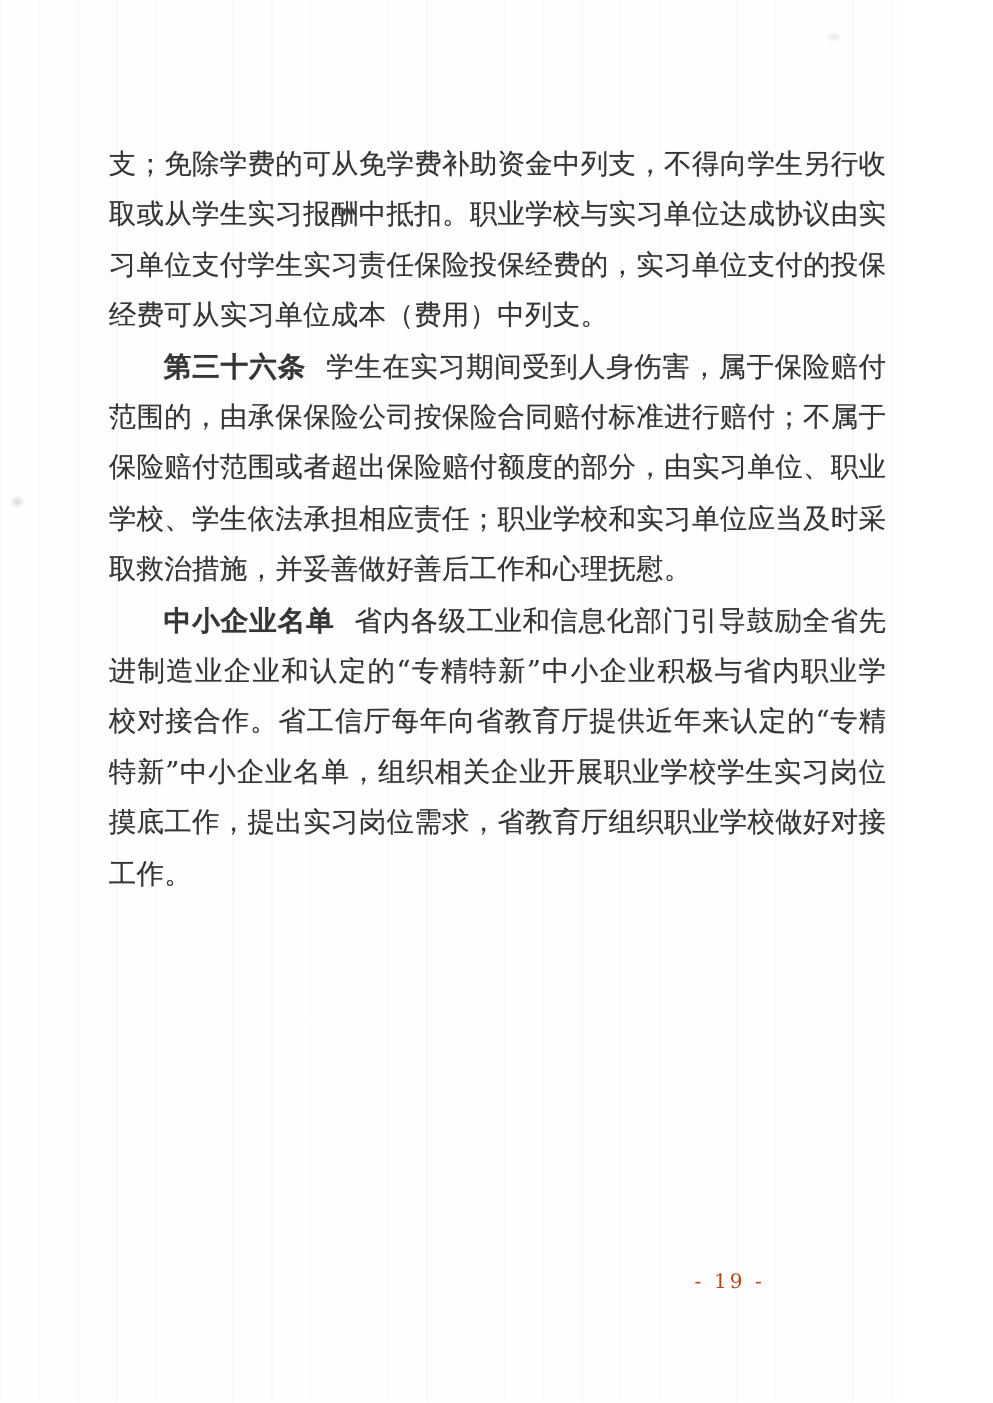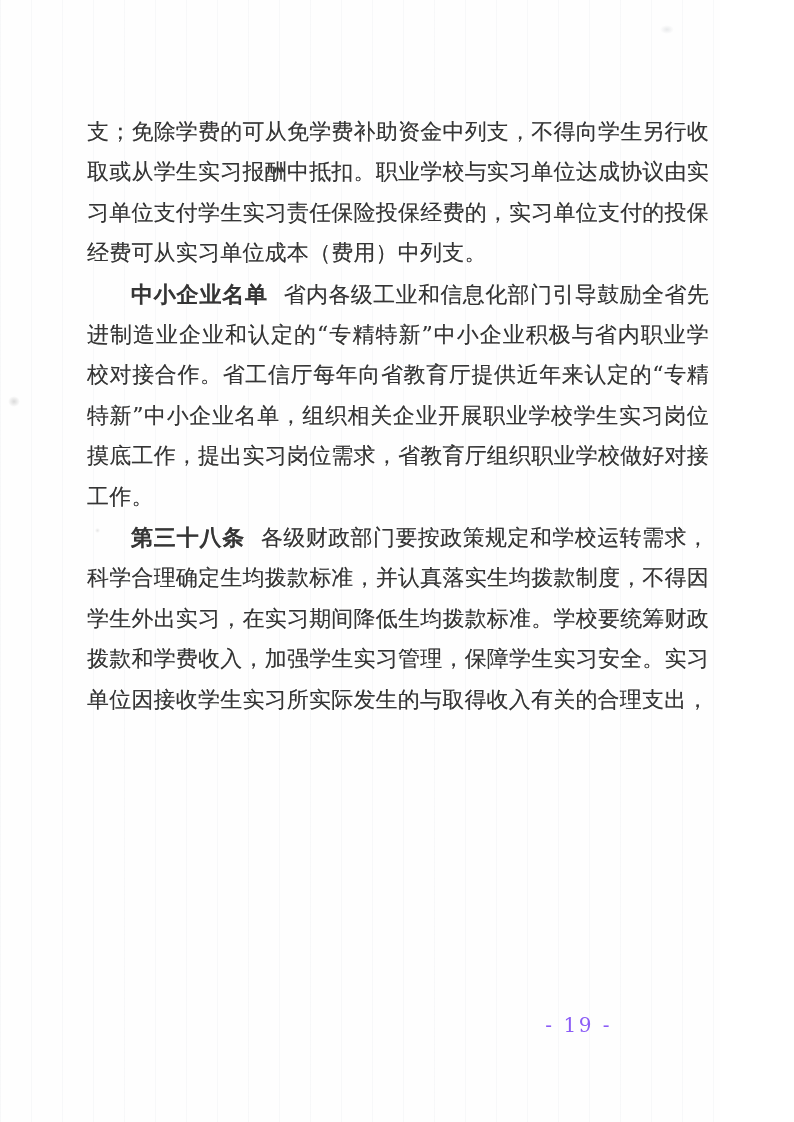--- a/index.html
+++ b/index.html
@@ -52,24 +52,24 @@
   }
   .lead {
     font-weight: bold;
     margin-right: 0.72em;
     letter-spacing: 0.6px;
   }
   .page-footer {
     position: absolute;
     top: 1012px;
     right: 108px;
-    font-size: 20px;
+    font-size: 16px;
     line-height: 26px;
     letter-spacing: 2.5px;
-    color: #8b5cf6;
+    color: #c2410c;
     font-family: "DejaVu Serif", "Liberation Serif", serif;
   }
   
   .speck {
     position: absolute;
     border-radius: 50%;
     pointer-events: none;
   }
   .speck-1 {
     left: 8px;
@@ -96,24 +96,24 @@
 </head>
 <body>
 
 <div class="page">
 
   <main class="text-block">
 
     <p class="para no-indent"><span>支；免除学费的可从免学费补助资金中列支，不得向学生另行收取或从学生实习报酬中抵扣。职业学校与实习单位达成协议由实习单位支付学生实习责任保险投保经费的，实习单位支付的投保经费可从实习单位成本（费用）中列支。</span></p>
 
 
+    <p class="para"><span class="lead">第三十六条</span><span>学生在实习期间受到人身伤害，属于保险赔付范围的，由承保保险公司按保险合同赔付标准进行赔付；不属于保险赔付范围或者超出保险赔付额度的部分，由实习单位、职业学校、学生依法承担相应责任；职业学校和实习单位应当及时采取救治措施，并妥善做好善后工作和心理抚慰。</span></p>
 
     <p class="para"><span class="lead">中小企业名单</span><span>省内各级工业和信息化部门引导鼓励全省先进制造业企业和认定的“专精特新”中小企业积极与省内职业学校对接合作。省工信厅每年向省教育厅提供近年来认定的“专精特新”中小企业名单，组织相关企业开展职业学校学生实习岗位摸底工作，提出实习岗位需求，省教育厅组织职业学校做好对接工作。</span></p>
 
-    <p class="para"><span class="lead">第三十八条</span><span>各级财政部门要按政策规定和学校运转需求，科学合理确定生均拨款标准，并认真落实生均拨款制度，不得因学生外出实习，在实习期间降低生均拨款标准。学校要统筹财政拨款和学费收入，加强学生实习管理，保障学生实习安全。实习单位因接收学生实习所实际发生的与取得收入有关的合理支出，</span></p>
 
   </main>
 
   <footer class="page-footer">
     <span>- 19 -</span>
   </footer>
 
   <div class="speck speck-1"></div>
   <div class="speck speck-2"></div>
   <div class="speck speck-3"></div>

